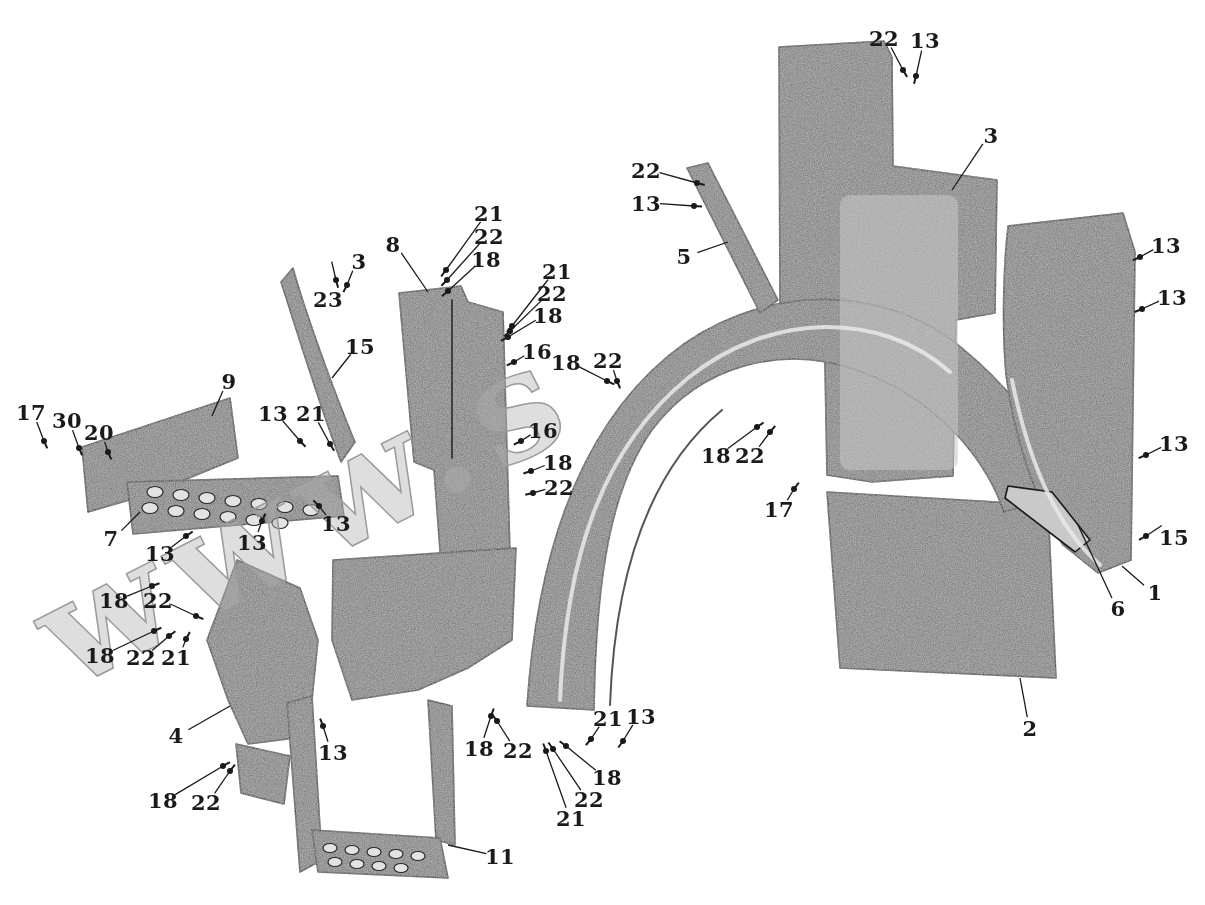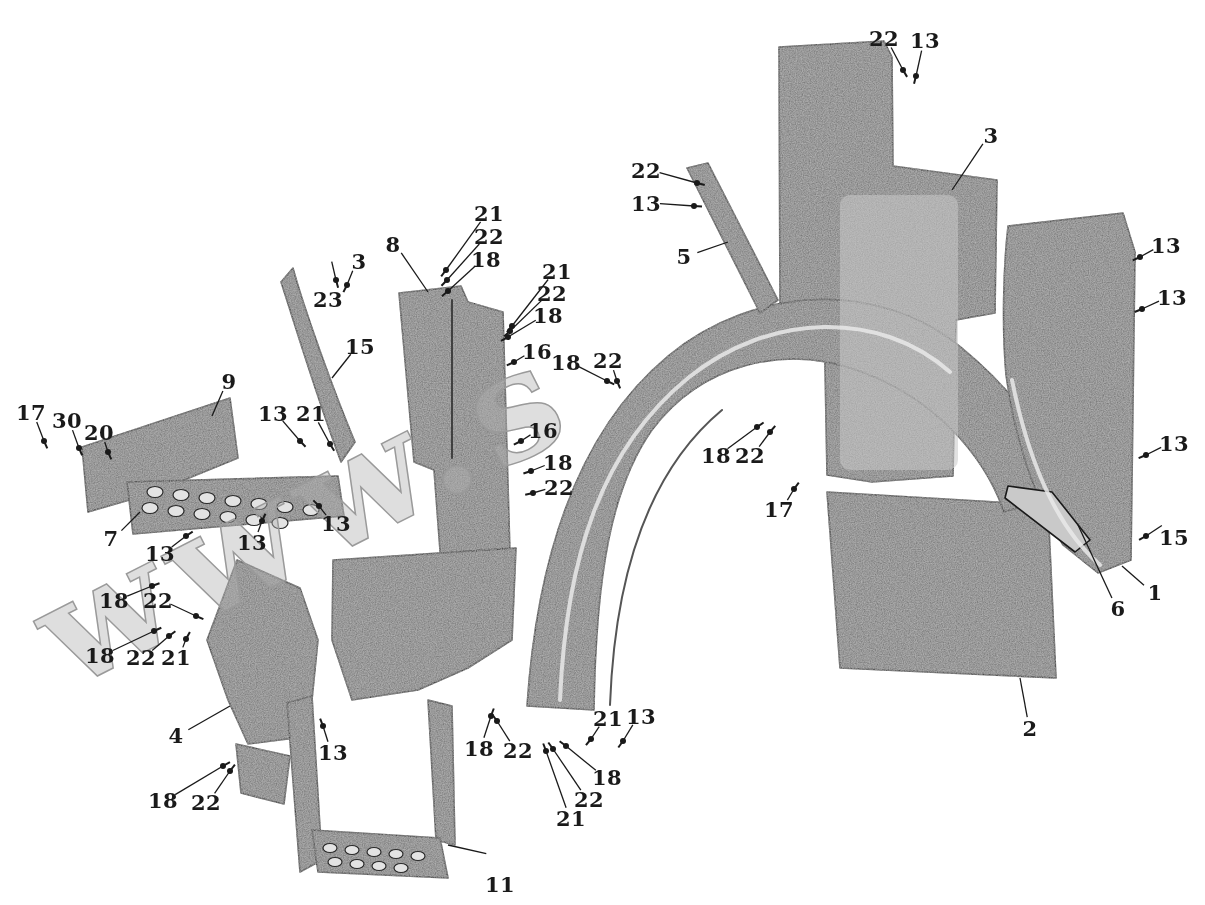--- a/index.html
+++ b/index.html
@@ -344,21 +344,21 @@
       <div class="callout" style="left: 336px; top: 523px;">13</div>
       <div class="callout" style="left: 114px; top: 600px;">18</div>
       <div class="callout" style="left: 158px; top: 600px;">22</div>
       <div class="callout" style="left: 100px; top: 655px;">18</div>
       <div class="callout" style="left: 141px; top: 657px;">22</div>
       <div class="callout" style="left: 176px; top: 657px;">21</div>
       <div class="callout" style="left: 176px; top: 735px;">4</div>
       <div class="callout" style="left: 333px; top: 752px;">13</div>
       <div class="callout" style="left: 163px; top: 800px;">18</div>
       <div class="callout" style="left: 206px; top: 802px;">22</div>
-      <div class="callout" style="left: 500px; top: 856px; margin-top: 28px;">11</div>
+      <div class="callout" style="left: 500px; top: 856px;">11</div>
       <div class="callout" style="left: 479px; top: 748px;">18</div>
       <div class="callout" style="left: 518px; top: 750px;">22</div>
       <div class="callout" style="left: 608px; top: 718px;">21</div>
       <div class="callout" style="left: 641px; top: 716px;">13</div>
       <div class="callout" style="left: 607px; top: 777px;">18</div>
       <div class="callout" style="left: 589px; top: 799px;">22</div>
       <div class="callout" style="left: 571px; top: 818px;">21</div>
       <div class="callout" style="left: 1030px; top: 728px;">2</div>
       <div class="callout" style="left: 1155px; top: 592px;">1</div>
       <div class="callout" style="left: 1118px; top: 608px;">6</div>

